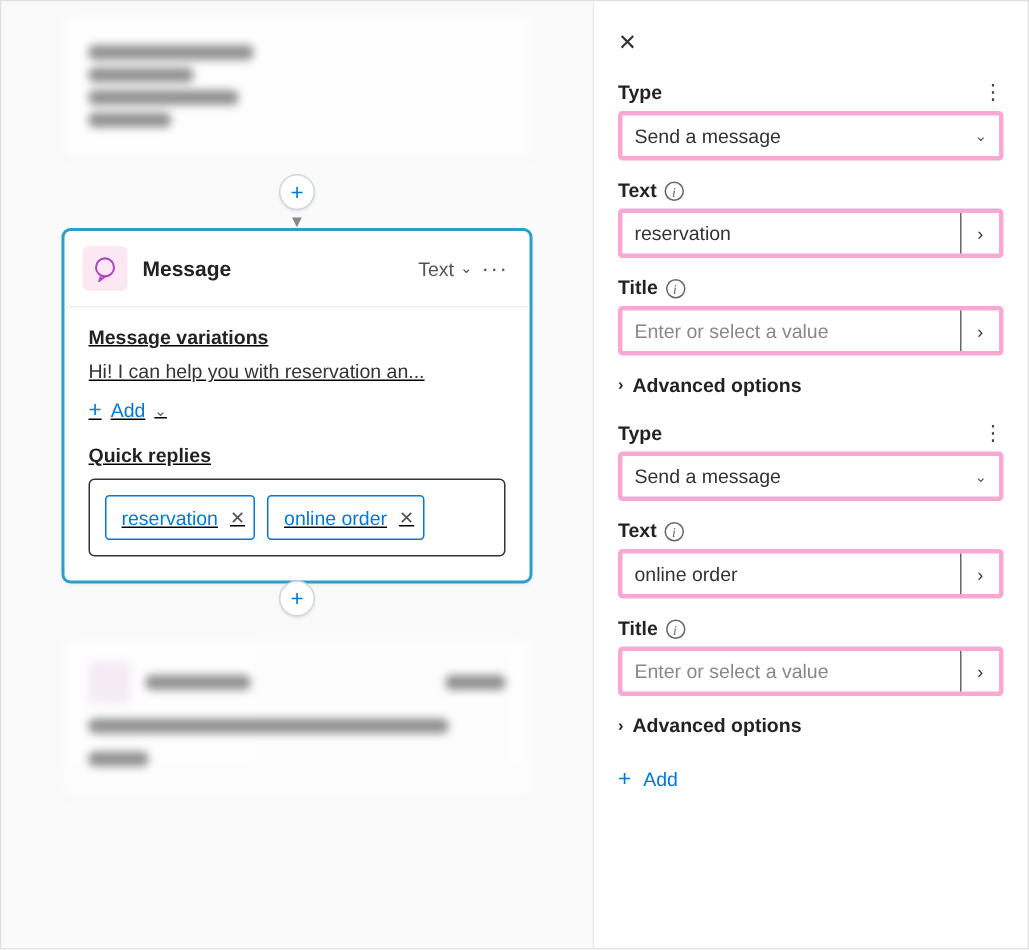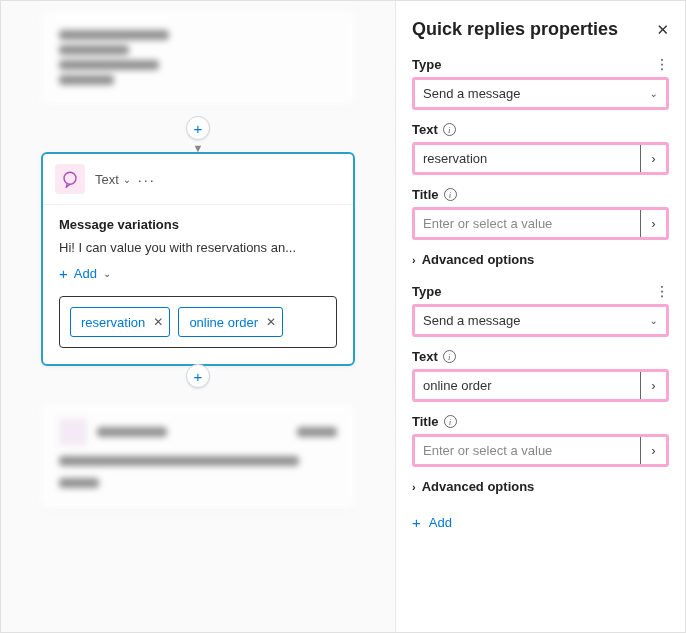--- a/index.html
+++ b/index.html
@@ -22,36 +22,36 @@
   
   .message-node { background:#fff; border:2px solid #2aa0c8; border-radius:6px; margin:12px 0; box-shadow:0 1px 3px rgba(0,0,0,0.06); }
   .node-header { display:flex; align-items:center; padding:10px 12px; border-bottom:1px solid #f0f0f0; gap:10px; }
   .node-icon { width:30px; height:30px; border-radius:4px; background:#fce8f3; display:flex; align-items:center; justify-content:center; }
   .node-icon svg { stroke:#b146c2; }
   .node-title { font-weight:600; font-size:14px; color:#222; flex:1; }
   .node-header-right { display:flex; align-items:center; gap:4px; color:#555; font-size:13px; }
   .chev { font-size:10px; color:#555; }
   .more { font-size:15px; letter-spacing:1px; color:#555; cursor:pointer; padding:0 2px; }
 
-  .node-body { padding:12px 16px 16px 16px; }
+  .node-body { padding:12px 16px 16px 16px;text-decoration:underline; }
   .section-label { font-weight:600; font-size:13px; color:#222; margin-bottom:8px; }
   .variation-text { font-size:13px; color:#333; margin-bottom:10px; white-space:nowrap; overflow:hidden; text-overflow:ellipsis; }
   .add-link { color:#0078d4; font-size:13px; display:flex; align-items:center; gap:6px; cursor:pointer; margin-bottom:14px; }
   .add-link .plus { font-size:15px; }
 
   .qr-box { background:#fff; border:1px solid #333; border-radius:4px; padding:10px; display:flex; gap:8px; flex-wrap:wrap; min-height:52px; }
   .chip { border:1px solid #0078d4; color:#0078d4; border-radius:3px; padding:4px 6px 4px 10px; font-size:13px; display:flex; align-items:center; gap:8px; }
   .chip .x { color:#555; font-size:12px; cursor:pointer; }
 
   
   .side-header { display:flex; align-items:center; justify-content:space-between; margin-bottom:16px; }
   .side-title { font-size:18px; font-weight:600; color:#222; }
   .close-x { font-size:15px; cursor:pointer; color:#333; }
 
-  .field-label { font-size:13px; font-weight:600; color:#222; margin-bottom:5px; display:flex; align-items:center; gap:5px; }
+  .field-label { font-size:13px; font-weight:600; color:#222; margin-bottom:5px; display:flex; align-items:flex-end; gap:5px; }
   .field-label .row-more { margin-left:auto; font-size:14px; font-weight:400; color:#444; cursor:pointer; }
   .info { width:13px; height:13px; border:1px solid #666; border-radius:50%; display:inline-flex; align-items:center; justify-content:center; font-size:9px; color:#666; font-weight:400; font-style:italic; font-family:serif;}
   .select-box, .input-box { width:100%; height:33px; border:3px solid #f9a8d4; border-radius:3px; display:flex; align-items:center; padding:0 8px; font-size:13px; color:#333; background:#fff; margin-bottom:12px; }
   .select-box .sel-arrow { margin-left:auto; font-size:10px; color:#555; }
   .input-box .go-btn { margin-left:auto; width:26px; height:100%; border-left:1px solid #666; display:flex; align-items:center; justify-content:center; font-size:12px; color:#333; margin-right:-8px; }
   .input-box.placeholder { color:#888;gap:32px; }
 
   .adv { display:flex; align-items:center; gap:6px; font-size:13px; font-weight:600; color:#222; margin:6px 0 16px 0; cursor:pointer; }
   .adv .chev2 { font-size:11px; }
 
@@ -79,34 +79,36 @@
     </div>
 
     <div class="message-node">
       <div class="node-header">
         <div class="node-icon">
           <svg width="18" height="18" viewBox="0 0 24 24" fill="none" stroke-width="1.8">
               <circle cx="12" cy="11" r="8"></circle>
               <path d="M8 19 L7 23 L12 19"></path>
             </svg>
         </div>
+        <div class="node-title">Message</div>
         <div class="node-header-right">
           <span>Text</span>
           <span class="chev">⌄</span>
           <span class="more">···</span>
         </div>
       </div>
       <div class="node-body">
         <div class="section-label">Message variations</div>
-        <div class="variation-text">Hi! I can value you with reservations an...</div>
+        <div class="variation-text">Hi! I can help you with reservation an...</div>
         <div class="add-link">
           <span class="plus">+</span>
           <span>Add</span>
           <span class="chev">⌄</span>
         </div>
+        <div class="section-label">Quick replies</div>
         <div class="qr-box">
           <div class="chip">
             <span>reservation</span>
             <span class="x">✕</span>
           </div>
           <div class="chip">
             <span>online order</span>
             <span class="x">✕</span>
           </div>
         </div>
@@ -125,21 +127,20 @@
         <div class="blurred-line" style="width:40px; margin:0"></div>
       </div>
       <div class="blurred-line" style="width:240px"></div>
       <div class="blurred-line" style="width:40px; margin-top:12px"></div>
     </div>
 
   </div>
 
   <div class="side">
     <div class="side-header">
-      <div class="side-title">Quick replies properties</div>
       <div class="close-x">✕</div>
     </div>
 
     <div class="group">
       <div class="field-label">
         <span>Type</span>
         <span class="row-more">⋮</span>
       </div>
       <div class="select-box">
         <span>Send a message</span>

